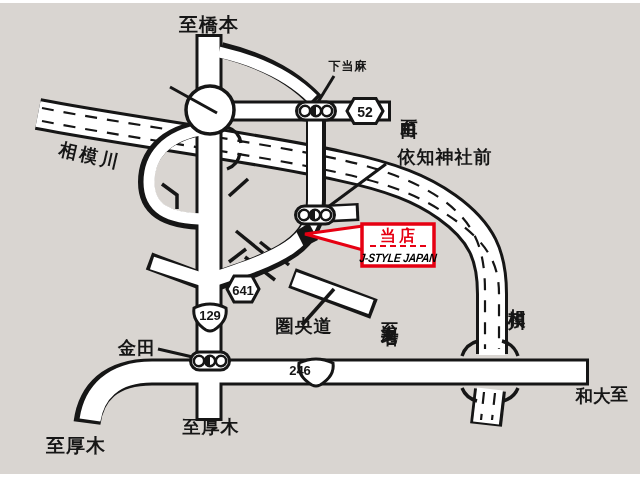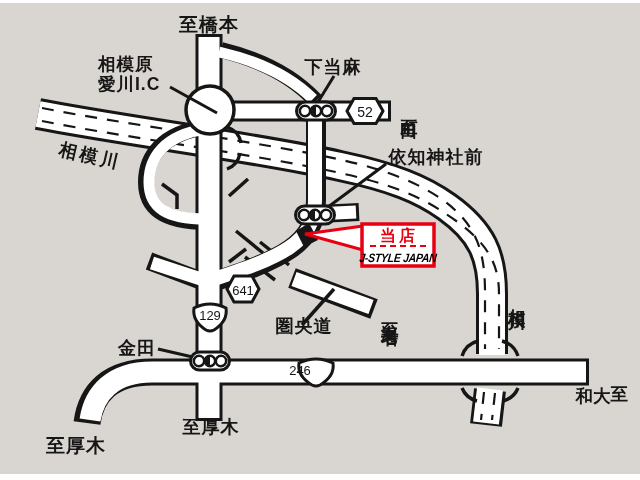--- a/index.html
+++ b/index.html
@@ -20,21 +20,21 @@
     white-space:pre-line;line-height:1.12;letter-spacing:1px;
     transform:translate(-50%,-50%);text-align:center;
   }
   .lbl.tl{transform:none;text-align:left;}
   .vert{
     writing-mode:vertical-rl;text-orientation:upright;
     letter-spacing:2px;line-height:1;
   }
   .badge-num{
     position:absolute;transform:translate(-50%,-50%);
-    font-weight:400;color:var(--ink);letter-spacing:0;
+    font-weight:700;color:var(--ink);letter-spacing:0;
   }
   .callout-store{
     position:absolute;transform:translate(-50%,-50%);
     color:var(--red);font-weight:900;font-size:16px;letter-spacing:3px;
   }
   .callout-dash{
     position:absolute;width:56px;height:0;
     border-top:2px dashed var(--red);
   }
   .callout-brand{
@@ -143,26 +143,24 @@
 
   <polygon points="296,231 309,223 318,240 304,247" fill="#161616"></polygon>
   <polygon points="305,234 363,226 363,250" fill="#ffffff" stroke="#e60012" stroke-width="3"></polygon>
   <rect x="362" y="224" width="72" height="42" fill="#ffffff" stroke="#e60012" stroke-width="3.5"></rect>
 
   <rect x="0" y="0" width="640" height="3" fill="#ffffff"></rect>
   <rect x="0" y="474" width="640" height="6" fill="#ffffff"></rect>
 </svg>
 
 <div class="lbl" style="left:209px;top:25px;font-size:19px;">至橋本</div>
-<div class="lbl tl" style="left:98px;top:55px;font-size:17.5px;">相模原
-愛川I.C</div>
 <div class="lbl" style="left:90px;top:156px;font-size:18px;letter-spacing:3px;transform:translate(-50%,-50%) rotate(13deg);">相模川</div>
-<div class="lbl" style="left:333px;top:67px;font-size:18px;">下当麻</div>
+<div class="lbl" style="left:348px;top:67px;font-size:12px;">下当麻</div>
 <div class="lbl vert" style="left:409px;top:109px;font-size:17px;">至町田</div>
-<div class="lbl" style="left:436px;top:157px;font-size:18px;">依知神社前</div>
+<div class="lbl" style="left:445px;top:157px;font-size:18px;">依知神社前</div>
 <div class="lbl" style="left:304px;top:326px;font-size:18px;">圏央道</div>
 <div class="lbl vert" style="left:389px;top:313px;font-size:17.5px;">至海老名</div>
 <div class="lbl vert" style="left:516px;top:298px;font-size:17.5px;">相模川</div>
 <div class="lbl vert" style="left:601px;top:373px;font-size:17.5px;">至大和</div>
 <div class="lbl" style="left:137px;top:348px;font-size:18px;">金田</div>
 <div class="lbl" style="left:76px;top:446px;font-size:19px;">至厚木</div>
 <div class="lbl" style="left:211px;top:427px;font-size:18px;">至厚木</div>
 
 <div class="badge-num" style="left:365px;top:112px;font-size:14px;">52</div>
 <div class="badge-num" style="left:243px;top:290px;font-size:13px;">641</div>

